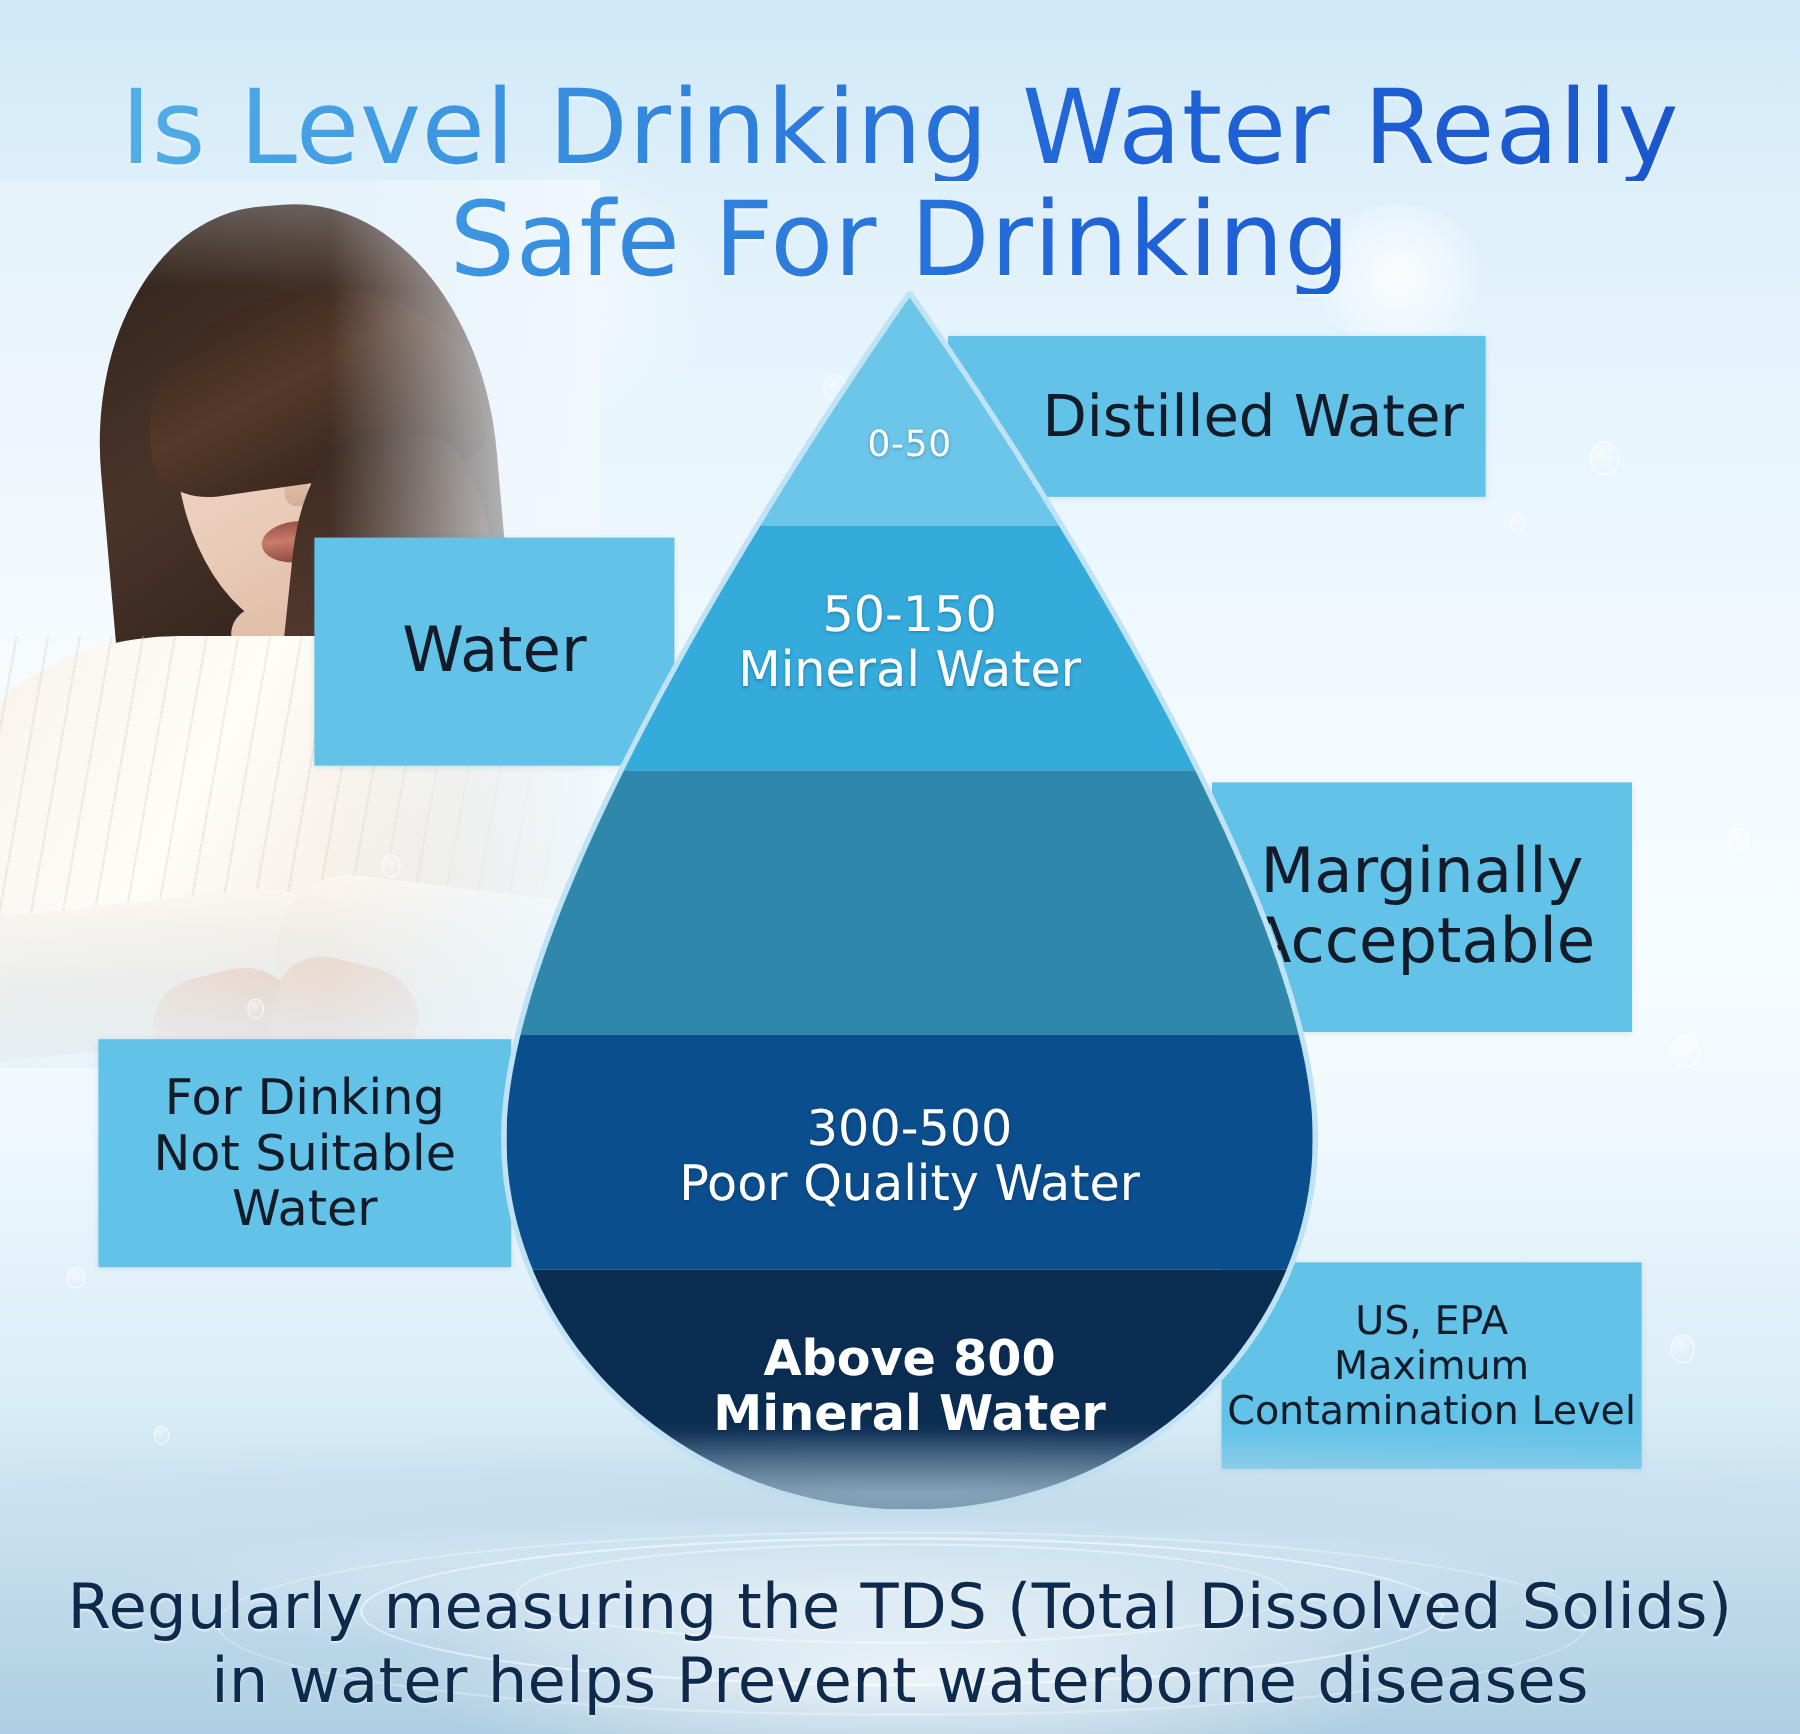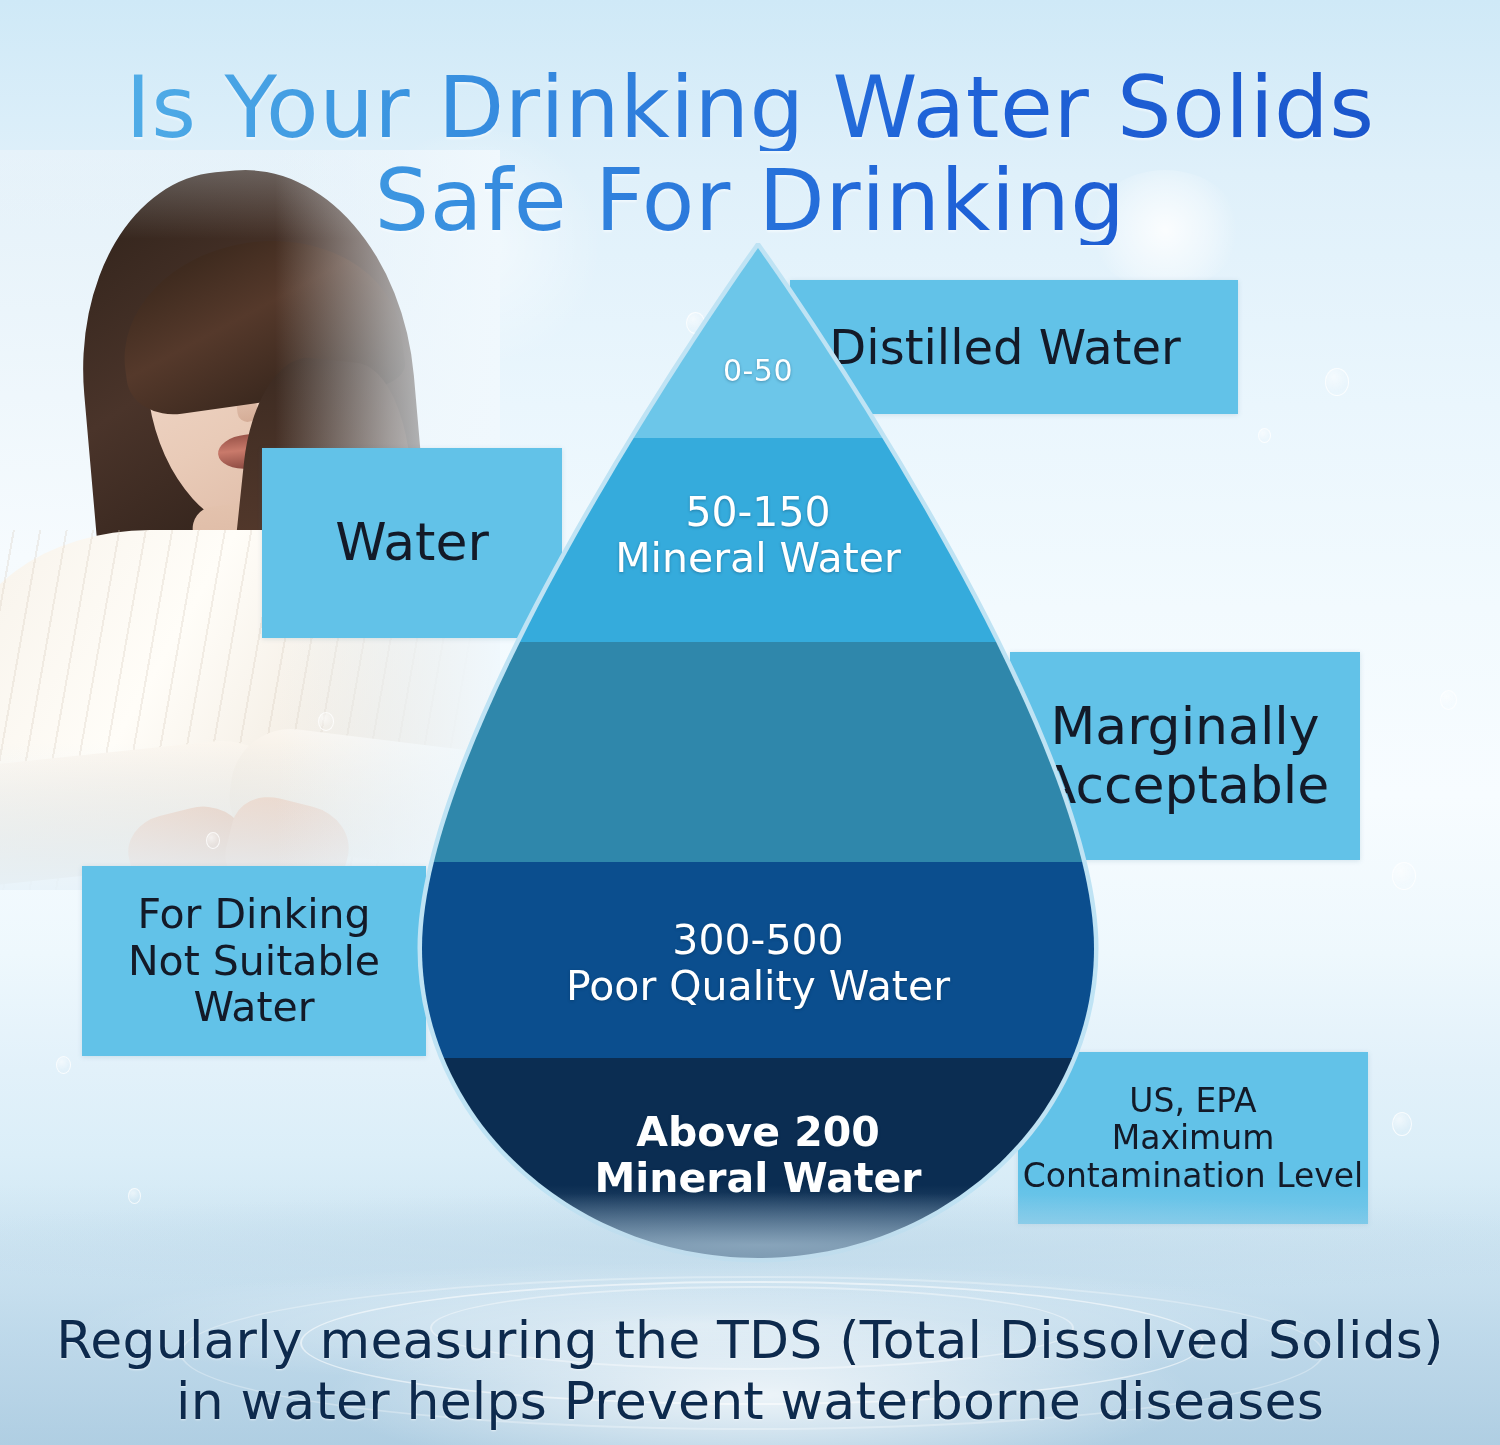--- a/index.html
+++ b/index.html
@@ -138,21 +138,21 @@
   .dt-3{top:670px;font-size:41px;}
   .dt-4{top:862px;font-size:41px;font-weight:700;}
   .dt-range{display:block;}
   .dt-name{display:block;}
 
   
   .label-box{position:absolute;background:#62c2e8;
     display:flex;align-items:center;justify-content:center;text-align:center;
     color:#131a28;font-family:"DejaVu Sans", sans-serif;line-height:1.14;
     box-shadow:0 1px 5px rgba(70,120,150,.18);}
-  .lb-distilled{left:790px;top:280px;width:430px;height:134px;font-size:48px;justify-content:center;padding-right:18px;}
+  .lb-distilled{left:790px;top:280px;width:430px;height:134px;font-size:48px;justify-content:flex-end;padding-right:18px;}
   .lb-drinking {left:262px;top:448px;width:300px;height:190px;font-size:52px;}
   .lb-marginal {left:1010px;top:652px;width:350px;height:208px;font-size:52px;}
   .lb-notsuit  {left:82px;top:866px;width:344px;height:190px;font-size:41px;}
   .lb-epa      {left:1018px;top:1052px;width:350px;height:172px;font-size:33px;}
 
   
   .caption{position:absolute;left:0;right:0;bottom:14px;text-align:center;
     font-family:"DejaVu Sans", sans-serif;font-size:52px;line-height:1.16;color:#0d2a4d;
     text-shadow:0 1px 2px rgba(255,255,255,.6);letter-spacing:.2px;}
   .caption span{display:block;}
@@ -196,21 +196,21 @@
   <div class="bubble" style="left:1075px;top:940px;width:16px;height:19px;"></div>
   <div class="bubble" style="left:1392px;top:1112px;width:18px;height:22px;"></div>
   <div class="bubble" style="left:1222px;top:1198px;width:14px;height:17px;"></div>
   <div class="bubble" style="left:318px;top:712px;width:14px;height:17px;"></div>
   <div class="bubble" style="left:206px;top:832px;width:12px;height:15px;"></div>
   <div class="bubble" style="left:56px;top:1056px;width:13px;height:16px;"></div>
   <div class="bubble" style="left:128px;top:1188px;width:11px;height:14px;"></div>
   <div class="bubble" style="left:686px;top:312px;width:17px;height:20px;"></div>
 
   <h1 class="headline">
-    <span class="l1">Is Your Drinking Water Solids</span>
+    <span class="l1">Is Level Drinking Water Really</span>
     <span class="l2">Safe For Drinking</span>
   </h1>
 
   <div class="label-box lb-distilled" style="background: rgb(98, 194, 232);">
     <span>Distilled Water</span>
   </div>
 
   <div class="label-box lb-drinking" style="background: rgb(98, 194, 232);">
     <div>
       <span style="display:block">Water</span>
@@ -260,21 +260,21 @@
     </div>
     <div class="drop-text dt-1">
       <span class="dt-range">50-150</span>
       <span class="dt-name">Mineral Water</span>
     </div>
     <div class="drop-text dt-3">
       <span class="dt-range">300-500</span>
       <span class="dt-name">Poor Quality Water</span>
     </div>
     <div class="drop-text dt-4">
-      <span class="dt-range">Above 200</span>
+      <span class="dt-range">Above 800</span>
       <span class="dt-name">Mineral Water</span>
     </div>
   </div>
 
   <div class="ripples"></div>
   <div class="ripple-ring rr3"></div>
   <div class="ripple-ring rr1"></div>
   <div class="ripple-ring rr2"></div>
 
   <div class="caption" style="color: rgb(13, 42, 77);">

